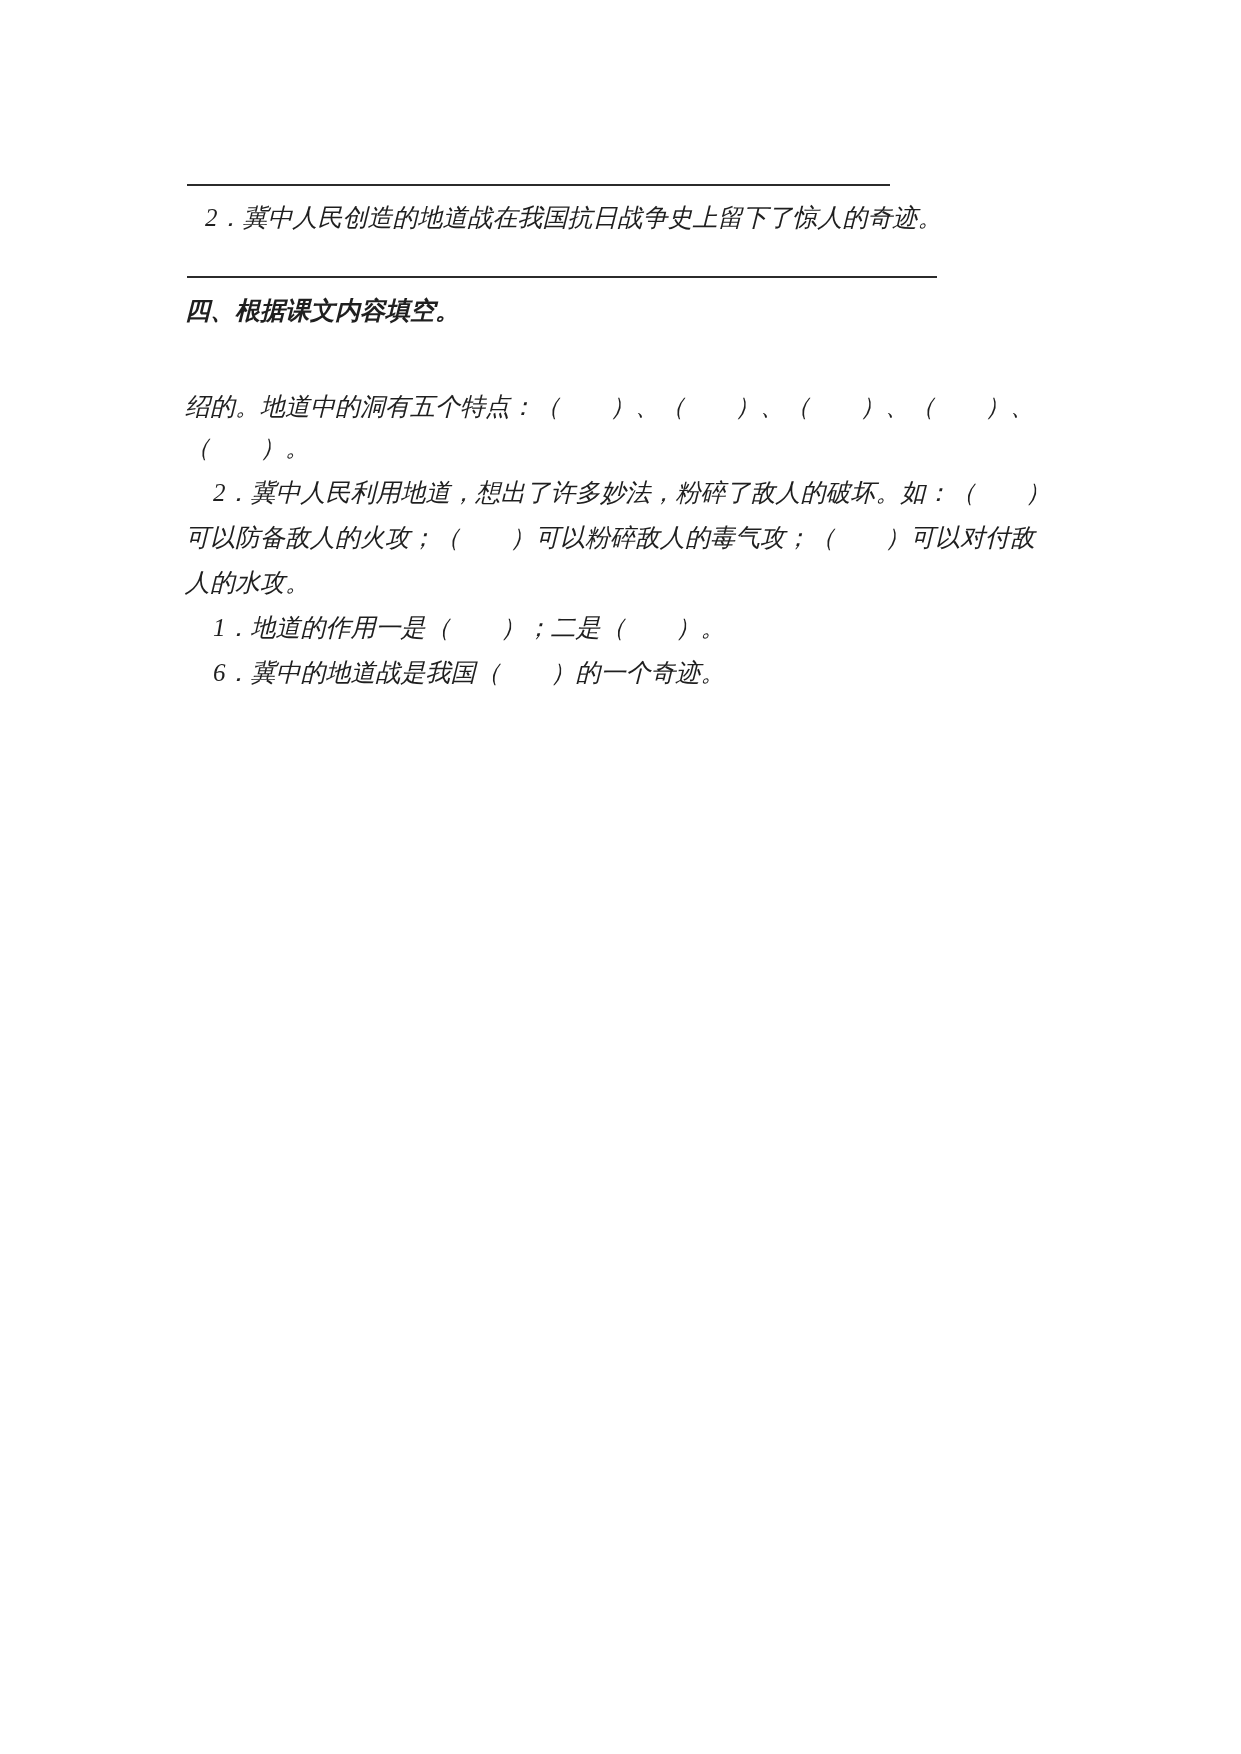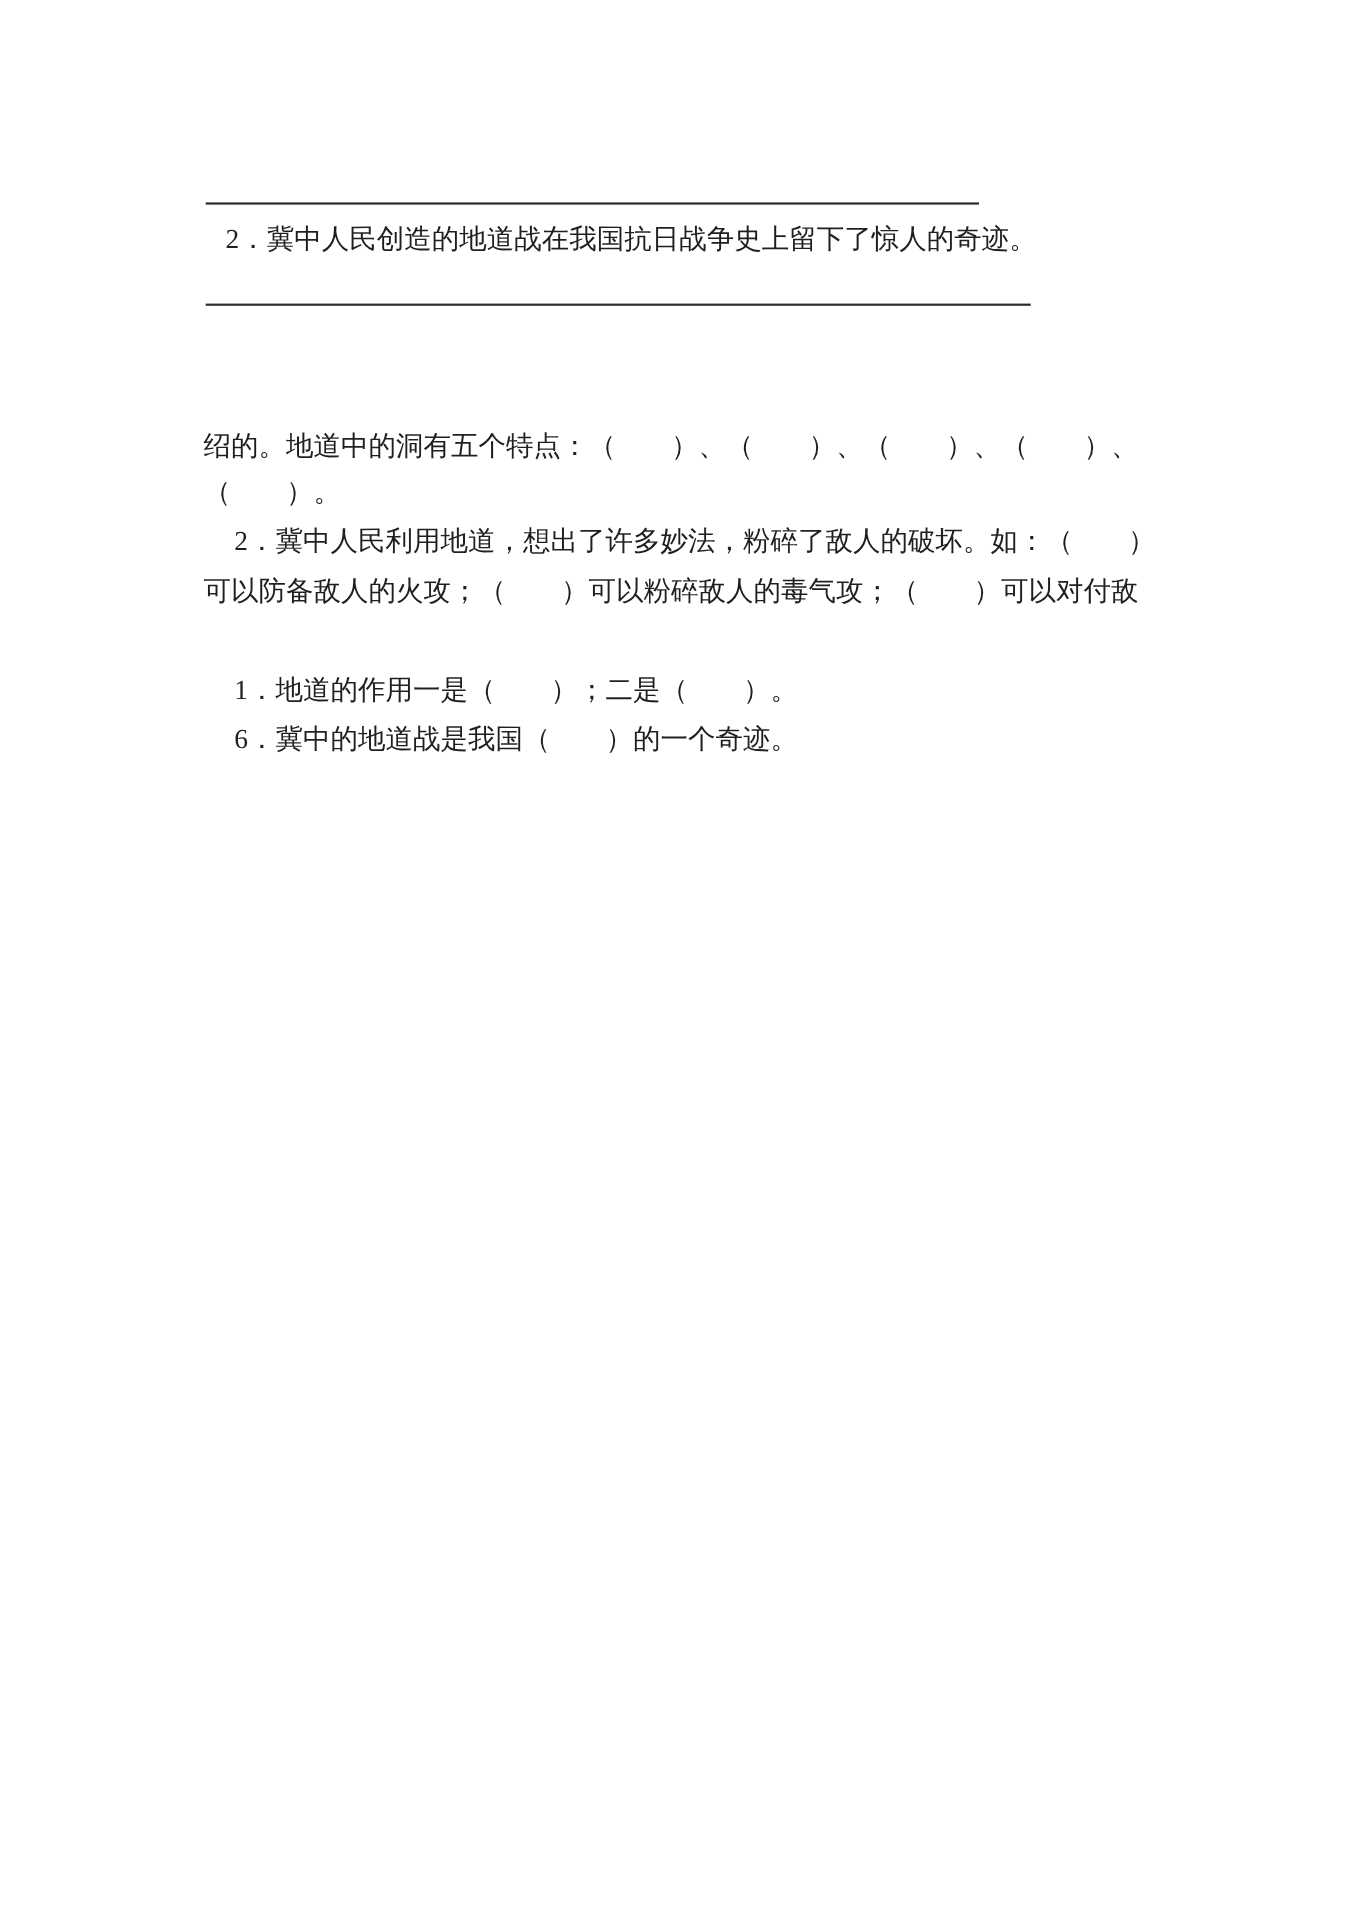--- a/index.html
+++ b/index.html
@@ -13,20 +13,21 @@
     background: #ffffff;
   }
   .page {
     position: relative;
     width: 1241px;
     height: 1754px;
     background: var(--page-bg);
     overflow: hidden;
     font-family: "Liberation Serif", "DejaVu Serif", serif;
     color: var(--text-color);
+    font-style: italic;
   }
   .line {
     position: absolute;
     left: 185px;
     width: 910px;
     font-size: 25px;
     line-height: 45px;
     white-space: nowrap;
     letter-spacing: 0px;
   }
@@ -53,24 +54,26 @@
 <body>
 
 <div class="page">
 
   <div class="answer-rule rule-1"></div>
 
   <div class="line indent-sm" style="top:195px">2．冀中人民创造的地道战在我国抗日战争史上留下了惊人的奇迹。</div>
 
   <div class="answer-rule rule-2"></div>
 
+  <div class="line heading" style="top:288px">四、根据课文内容填空。</div>
 
   <div class="line" style="top:384px">绍的。地道中的洞有五个特点：（　　）、（　　）、（　　）、（　　）、</div>
   <div class="line" style="top:425px">（　　）。</div>
 
   <div class="line indent" style="top:470px">2．冀中人民利用地道，想出了许多妙法，粉碎了敌人的破坏。如：（　　）</div>
   <div class="line" style="top:515px">可以防备敌人的火攻；（　　）可以粉碎敌人的毒气攻；（　　）可以对付敌</div>
+  <div class="line" style="top:560px">人的水攻。</div>
 
   <div class="line indent" style="top:605px">1．地道的作用一是（　　）；二是（　　）。</div>
 
   <div class="line indent" style="top:650px">6．冀中的地道战是我国（　　）的一个奇迹。</div>
 
 </div>
 
 </body></html>

